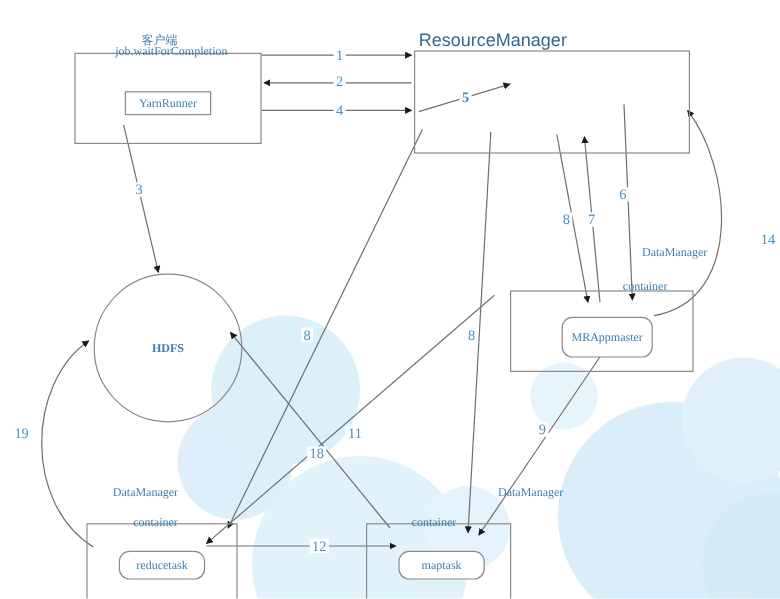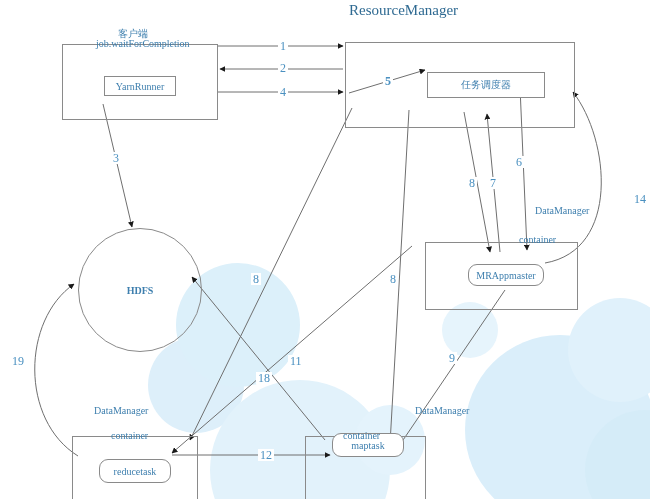--- a/index.html
+++ b/index.html
@@ -50,23 +50,24 @@
     background: #ffffff;
   }
   .caption {
     position: absolute;
     z-index: 3;
     color: #3e7fae;
     font-size: 10px;
     white-space: nowrap;
   }
   .title-big {
-    font-family: Liberation Serif, serif;
+    font-family: Liberation Sans, sans-serif;
     font-size: 15px;
     color: #2f6a92;
+    margin-top: 23px;
   }
   .cjk {
     font-family: "DejaVu Sans", sans-serif;
   }
   .inner-label {
     position: absolute;
     z-index: 3;
     color: #3e7fae;
     font-size: 10px;
     white-space: nowrap;
@@ -155,46 +156,43 @@
 
   <div class="caption cjk" style="left:118px; top:8px;margin-top:19px;">客户端</div>
   <div class="node boxframe" style="left:62px; top:28px; width:156px; height:76px;"></div>
   <div class="inner-label" style="left:96px; top:38px;">job.waitForCompletion</div>
   <div class="node plainbox" style="left:104px; top:60px; width:72px; height:20px;">
     <span class="centered-text">YarnRunner</span>
   </div>
 
   <div class="caption title-big" style="left:349px; top:2px;">ResourceManager</div>
   <div class="node boxframe" style="left:345px; top:26px; width:230px; height:86px;"></div>
-  <div class="node plainbox cjk" style="left:427px; top:56px; width:118px; height:26px;">
-    <span class="centered-text">任务调度器</span>
-  </div>
 
   <div class="node circle-node" style="left:78px; top:212px; width:124px; height:124px;">
     <span class="centered-text">HDFS</span>
   </div>
 
   <div class="caption" style="left:535px; top:205px;">DataManager</div>
   <div class="node boxframe" style="left:425px; top:226px; width:153px; height:68px;"></div>
   <div class="inner-label" style="left:519px; top:234px;">container</div>
-  <div class="node rounded" style="left:468px; top:248px; width:76px; height:22px;">
+  <div class="node rounded" style="left:468px; top:248px; width:76px; height:34px;">
     <span class="centered-text">MRAppmaster</span>
   </div>
 
   <div class="caption" style="left:94px; top:405px;">DataManager</div>
   <div class="node boxframe" style="left:72px; top:420px; width:126px; height:70px;"></div>
   <div class="inner-label" style="left:111px; top:430px;">container</div>
   <div class="node rounded" style="left:99px; top:443px; width:72px; height:24px;">
     <span class="centered-text">reducetask</span>
   </div>
 
   <div class="caption" style="left:415px; top:405px;">DataManager</div>
   <div class="node boxframe" style="left:305px; top:420px; width:121px; height:70px;"></div>
   <div class="inner-label" style="left:343px; top:430px;">container</div>
-  <div class="node rounded" style="left:332px; top:417px; width:72px; height:24px;">
+  <div class="node rounded" style="left:332px; top:443px; width:72px; height:24px;">
     <span class="centered-text">maptask</span>
   </div>
 
   <div class="edge-num" style="left:278px; top:40px;">1</div>
   <div class="edge-num" style="left:278px; top:62px;">2</div>
   <div class="edge-num" style="left:111px; top:152px;">3</div>
   <div class="edge-num" style="left:278px; top:86px;">4</div>
   <div class="edge-num" style="left:383px; top:75px; font-weight:bold;">5</div>
   <div class="edge-num" style="left:514px; top:156px;">6</div>
   <div class="edge-num" style="left:488px; top:177px;">7</div>

